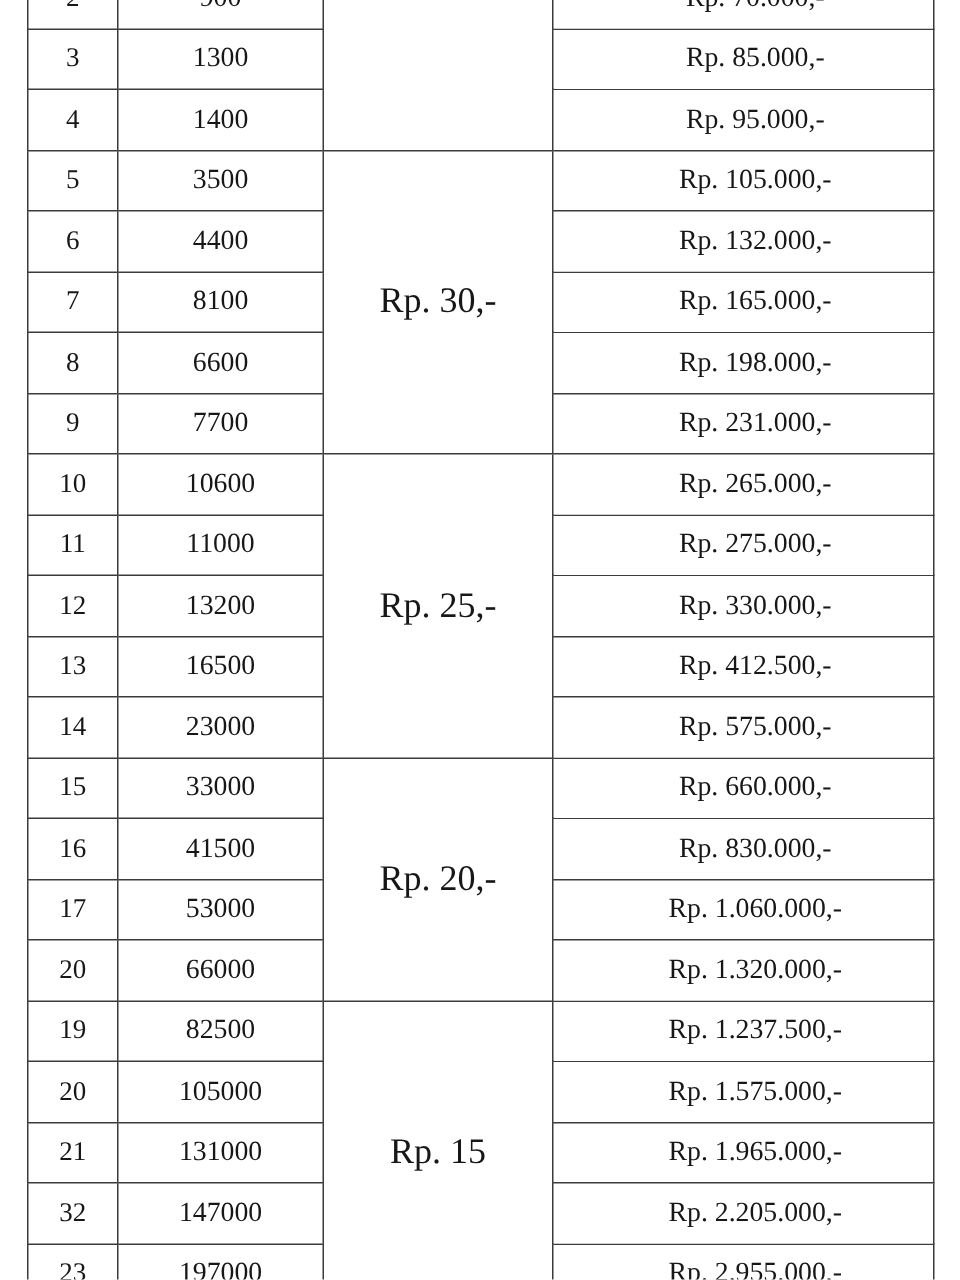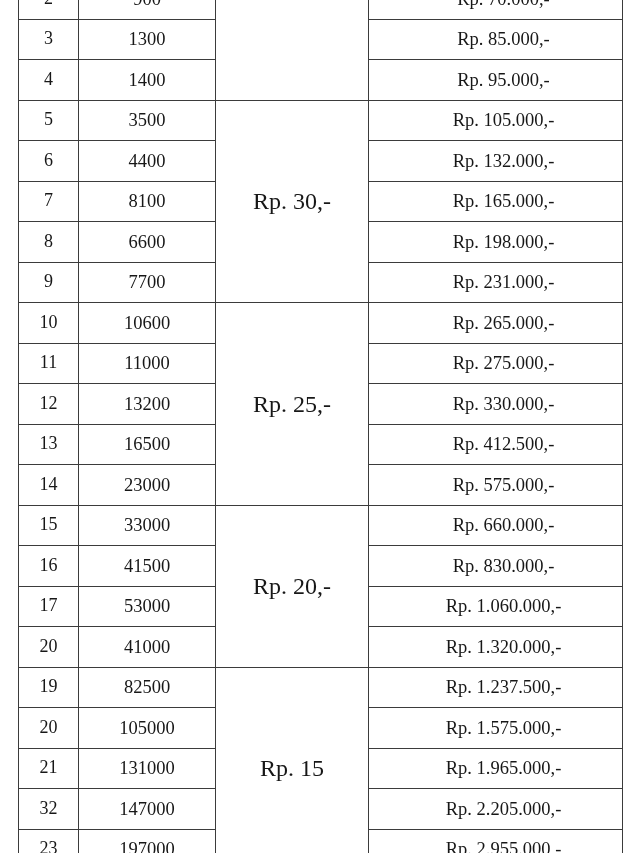--- a/index.html
+++ b/index.html
@@ -174,21 +174,21 @@
           <td class="cell-qty">41500</td>
           <td class="cell-total">Rp. 830.000,-</td>
         </tr>
         <tr>
           <td class="cell-no">17</td>
           <td class="cell-qty">53000</td>
           <td class="cell-total">Rp. 1.060.000,-</td>
         </tr>
         <tr>
           <td class="cell-no">20</td>
-          <td class="cell-qty">41000</td>
+          <td class="cell-qty">66000</td>
           <td class="cell-total">Rp. 1.320.000,-</td>
         </tr>
         <tr>
           <td class="cell-no">19</td>
           <td class="cell-qty">82500</td>
           <td class="cell-unit" rowspan="5">Rp. 15</td>
           <td class="cell-total">Rp. 1.237.500,-</td>
         </tr>
         <tr>
           <td class="cell-no">20</td>

